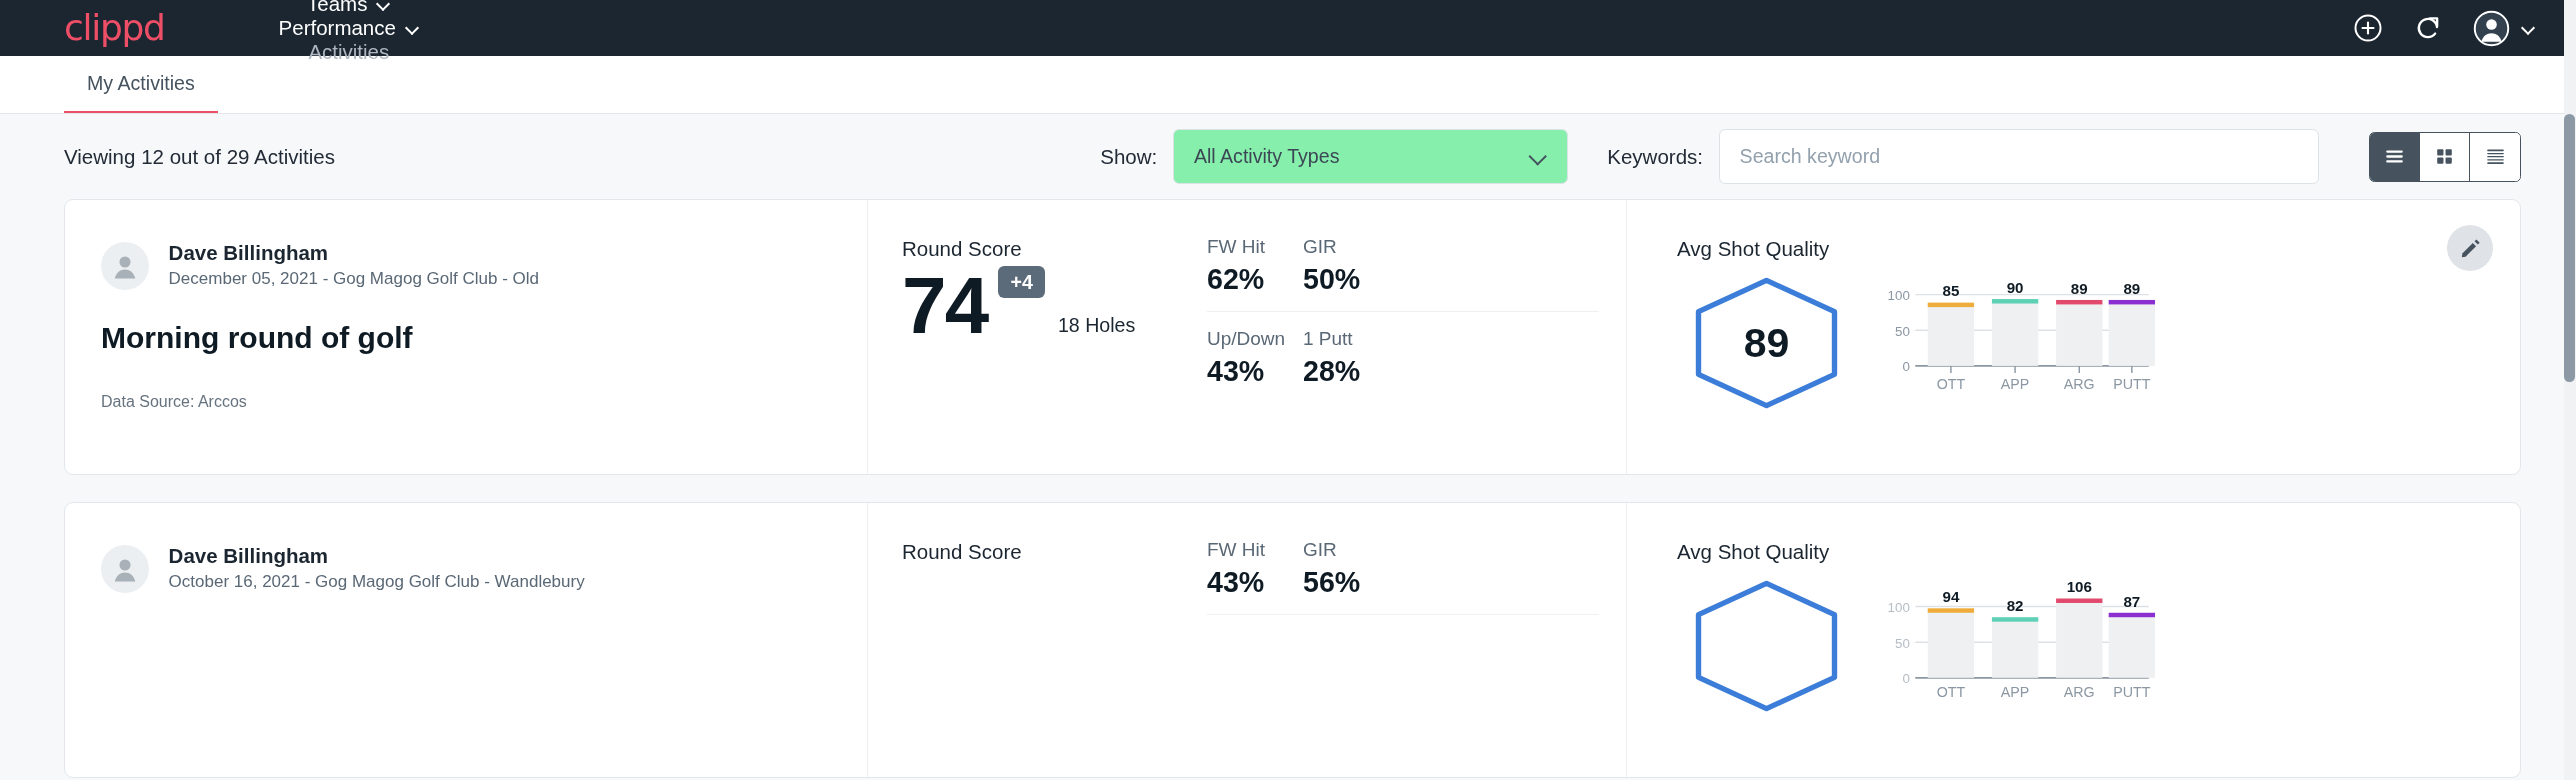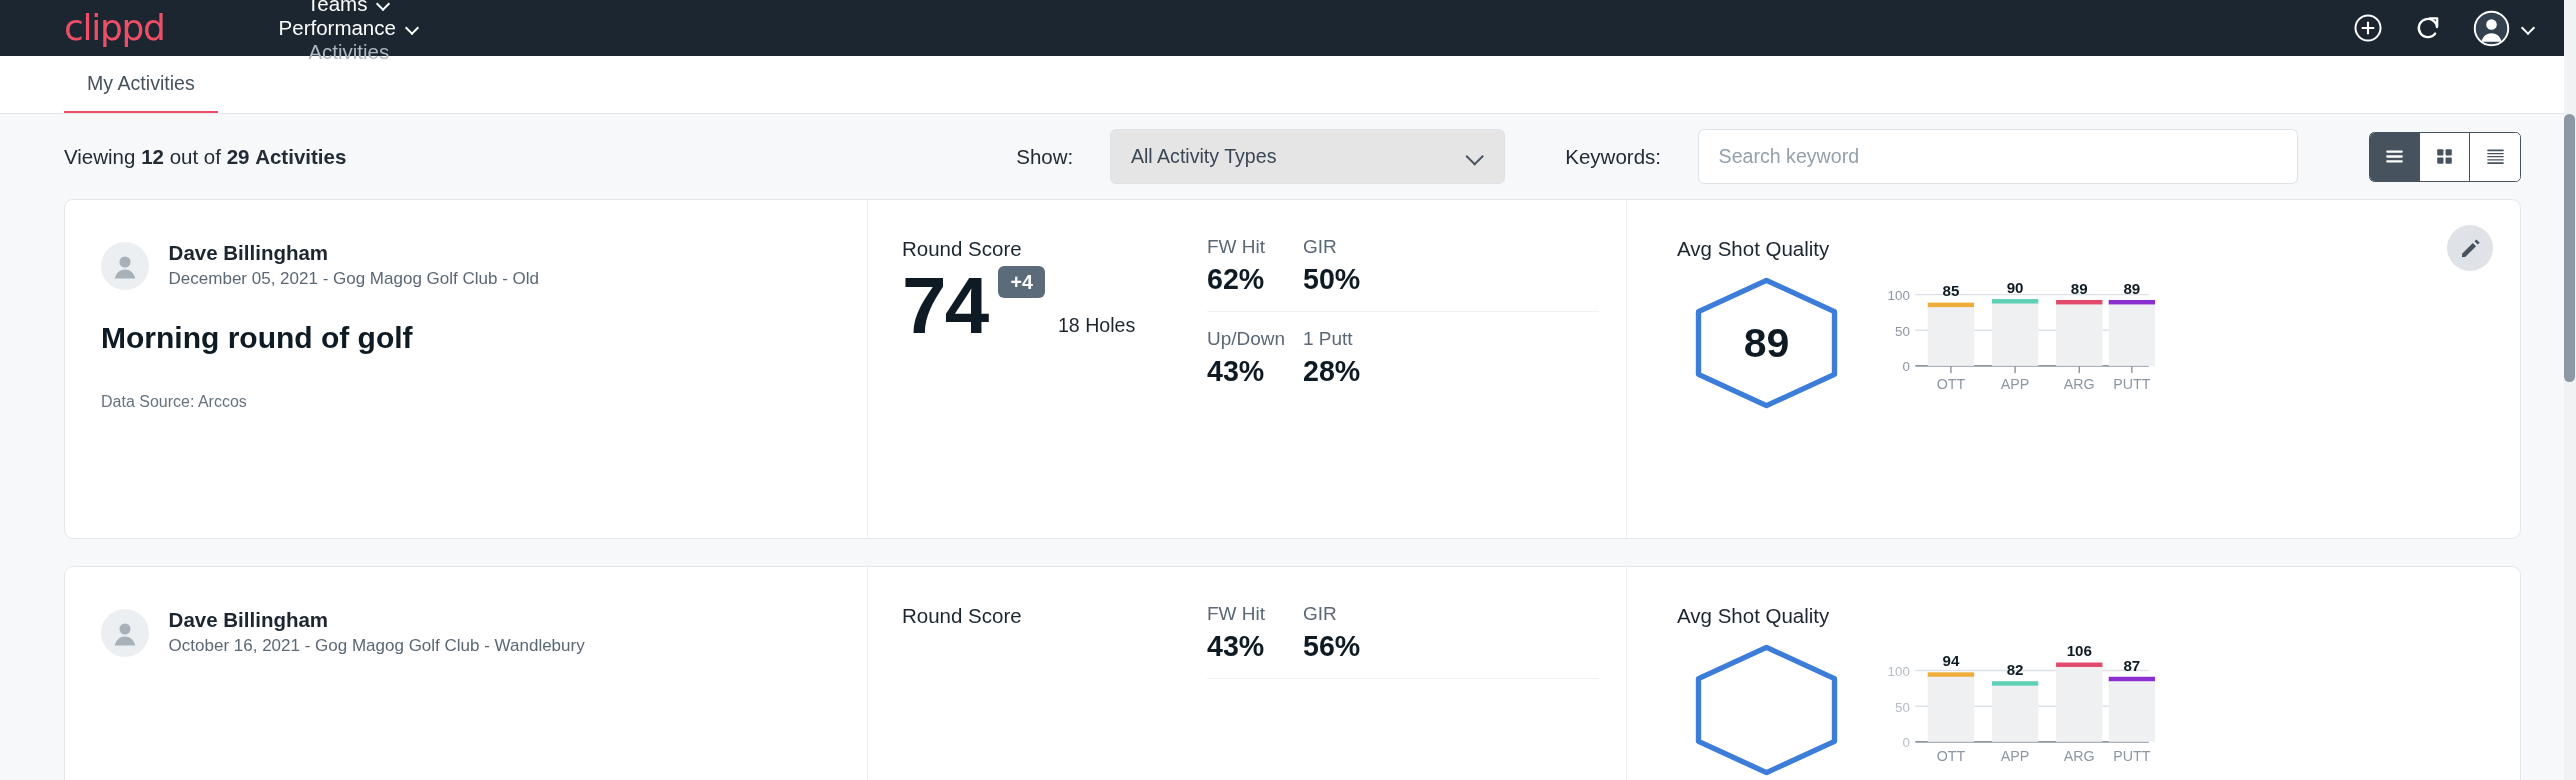--- a/index.html
+++ b/index.html
@@ -73,31 +73,31 @@
   }
 
   
   .filterbar {
     height: 85px;
     display: flex;
     align-items: center;
     padding: 0 55px 0 64px;
   }
   .viewing { font-size: 20.5px; color: #222b36; }
-  .viewing b { font-weight: bold; }
+  .viewing b { font-weight: normal; }
   .filter-mid {
     margin-left: auto;
     display: flex;
     align-items: center;
-    gap: 37px;
+    gap: 16px;
   }
   .flabel { font-size: 20.5px; color: #222b36; }
   .select {
     width: 395px; height: 55px;
-    background: #e5e5e5;
+    background: #86efac;
     border: 0.9px solid #dde2e7;
     border-radius: 6.2px;
     display: flex; align-items: center;
     padding: 0 19.6px;
     font-size: 19.6px; color: #3b4754;
     cursor: pointer;
     position: relative;
   }
   .select .chev2 {
     position:absolute; right: 23px; top: 19.6px;
@@ -132,21 +132,21 @@
   }
   .vt:last-child { border-right: none; }
   .vt.active { background: #46535f; }
 
   
   .cards { padding: 0 55px 0 64px; }
   .card {
     background: #ffffff;
     border: 0.9px solid #e3e7eb;
     border-radius: 9px;
-    height: 340px;
+    height: 276px;
     display: flex;
     align-items: stretch;
     position: relative;
     margin-bottom: 27px;
   }
   .col-info {
     width: 803px;
     padding: 40px 36px 0 36px;
     border-right: 0.9px solid #eceff2;
   }

